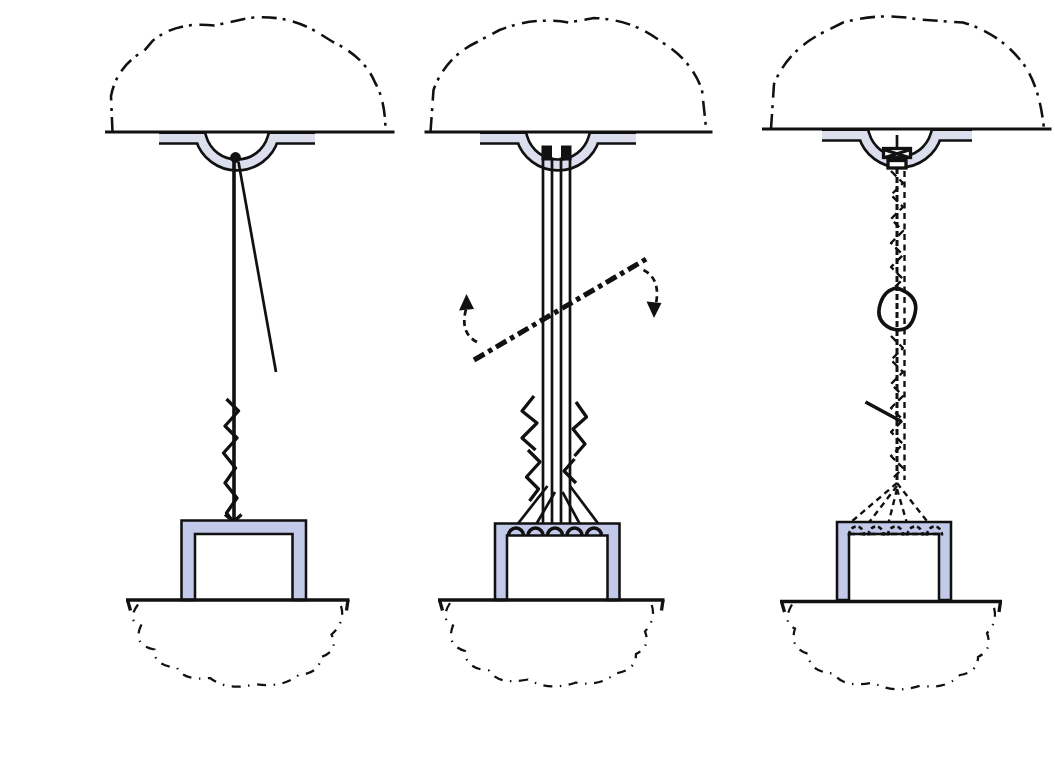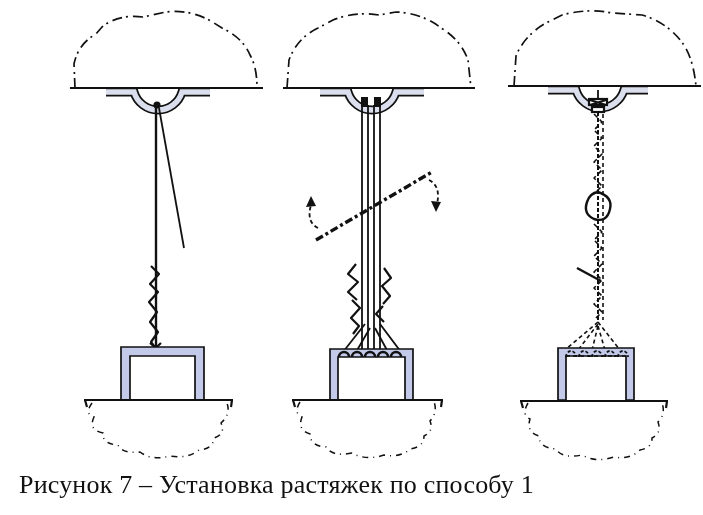--- a/index.html
+++ b/index.html
@@ -147,15 +147,14 @@
       <path class="loopd" d="M605,357 A5,6 0 1 1 615,357"></path>
       <path class="loopd" d="M618,357 A5,6 0 1 1 628,357"></path>
     </g>
     <line class="gline" x1="520" y1="401" x2="668" y2="401"></line>
     <path class="gline" d="M521,401 l2,7"></path>
     <path class="gline" d="M667,401 l-1,7"></path>
     <path class="blob" d="M528,403 Q521,415 530,419 Q526,432 539,436 Q539,448 556,449 Q562,459 582,455 Q596,463 614,457 Q630,460 640,450 Q652,448 652,438 Q662,433 658,422 Q666,414 662,403"></path>
   </g>
 </svg>
 
-<div class="figure-caption">Рисунок 7 – Установка растяжек по способу 1</div>
 
 </div>
 
 </body></html>

